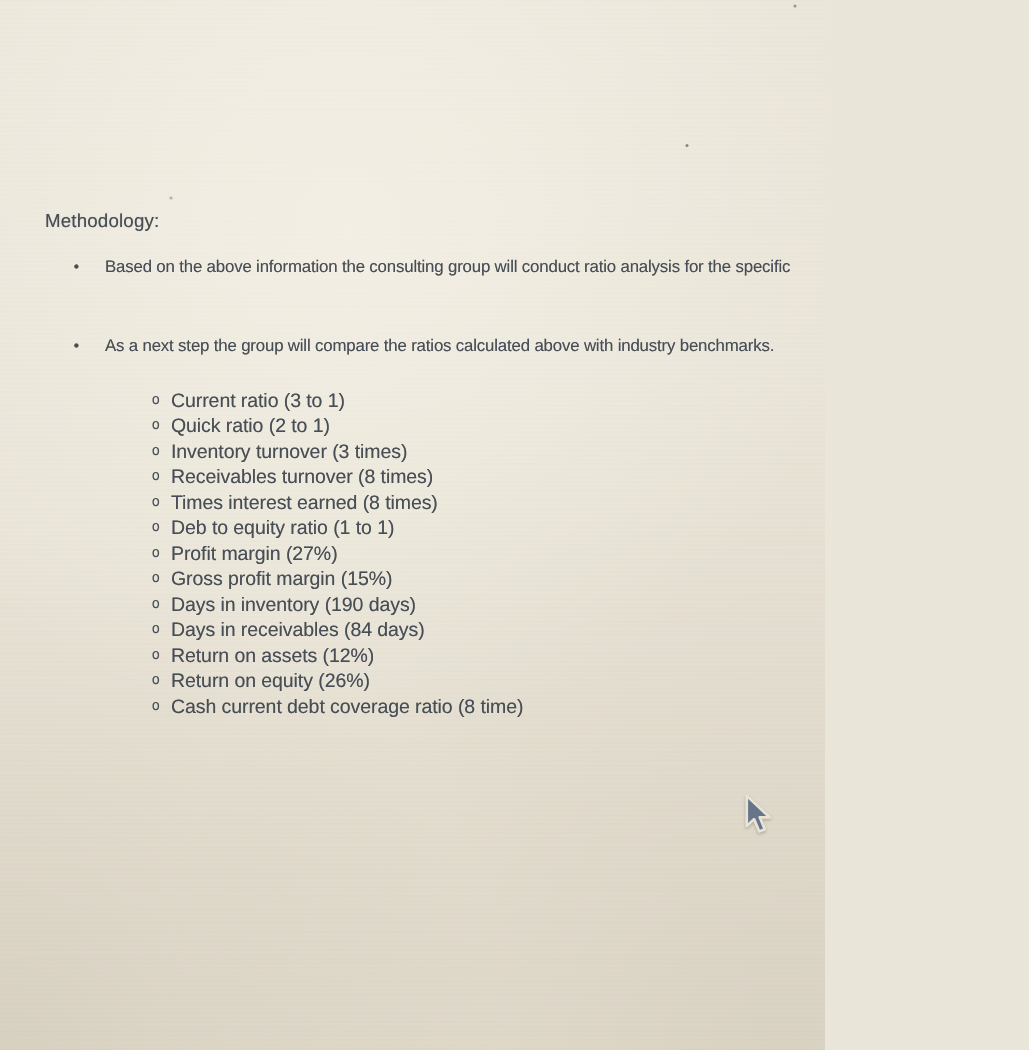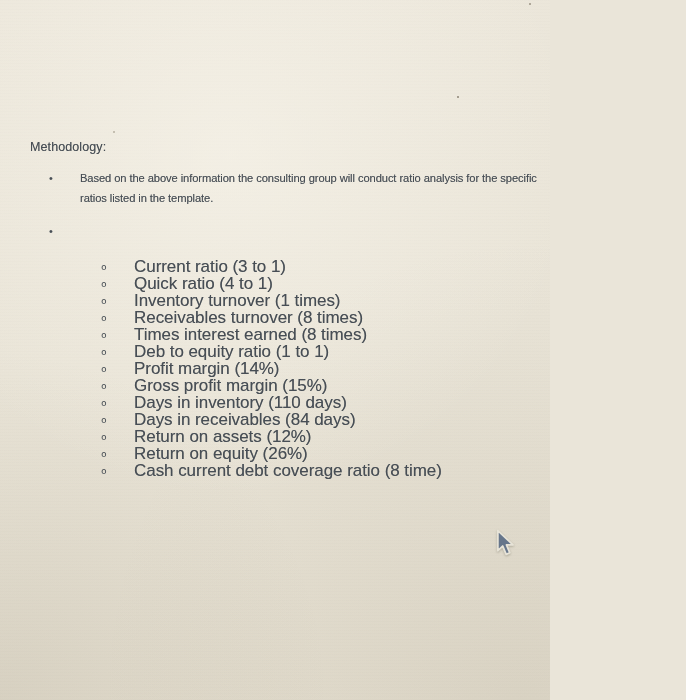--- a/index.html
+++ b/index.html
@@ -58,32 +58,32 @@
     font-size:12.5px;letter-spacing:.1px;
     text-shadow:0 0 .5px rgba(71,78,85,.55);
   }
   .bullet{position:absolute;left:0;}
   .b1{top:29px;}
   .b2{top:82px;}
   .bullet .dot{
     position:absolute;left:19px;top:0;
     font-size:11px;line-height:19.5px;
   }
-  .blines{margin-left:50px;font-size:11.2px;line-height:19.5px;letter-spacing:-.1px;
+  .blines{margin-left:40px;font-size:11.2px;line-height:19.5px;letter-spacing:-.1px;
     text-shadow:0 0 .4px rgba(71,78,85,.5);}
   .sublist{position:absolute;left:0;top:118px;}
   .subitem{position:relative;height:17px;line-height:17px;}
   .subitem .om{
     position:absolute;left:71px;top:0;
     font-family:"DejaVu Sans Mono",monospace;
     font-size:9.5px;line-height:17px;
   }
   .subitem .st{
-    position:absolute;left:104px;top:0;
-    font-size:17px;letter-spacing:-.05px;
+    position:absolute;left:84px;top:0;
+    font-size:13px;letter-spacing:-.05px;
     text-shadow:0 0 .4px rgba(71,78,85,.5);
   }
   .cursor{position:absolute;left:496px;top:529px;filter:drop-shadow(0 1px 1px rgba(90,85,70,.35));}
 </style>
 </head>
 <body>
 
 <div class="scene">
   <div class="paper"></div>
   <div class="paper-edge"></div>
@@ -94,66 +94,66 @@
   <div class="speck s2"></div>
   <div class="speck s3"></div>
 
   <div class="content">
     <div class="heading">Methodology:</div>
 
     <div class="bullet b1">
       <span class="dot">•</span>
       <div class="blines">
         <div>Based on the above information the consulting group will conduct ratio analysis for the specific</div>
-        <div>ratios listed in the template.</div>
       </div>
     </div>
 
     <div class="bullet b2">
       <span class="dot">•</span>
       <div class="blines">
+        <div>As a next step the group will compare the ratios calculated above with industry benchmarks.</div>
       </div>
     </div>
 
     <div class="sublist">
       <div class="subitem">
           <span class="om">o</span>
           <span class="st">Current ratio (3 to 1)</span>
         </div>
       <div class="subitem">
           <span class="om">o</span>
-          <span class="st">Quick ratio (4 to 1)</span>
+          <span class="st">Quick ratio (2 to 1)</span>
         </div>
       <div class="subitem">
           <span class="om">o</span>
-          <span class="st">Inventory turnover (1 times)</span>
+          <span class="st">Inventory turnover (3 times)</span>
         </div>
       <div class="subitem">
           <span class="om">o</span>
           <span class="st">Receivables turnover (8 times)</span>
         </div>
       <div class="subitem">
           <span class="om">o</span>
           <span class="st">Times interest earned (8 times)</span>
         </div>
       <div class="subitem">
           <span class="om">o</span>
           <span class="st">Deb to equity ratio (1 to 1)</span>
         </div>
       <div class="subitem">
           <span class="om">o</span>
-          <span class="st">Profit margin (14%)</span>
+          <span class="st">Profit margin (27%)</span>
         </div>
       <div class="subitem">
           <span class="om">o</span>
           <span class="st">Gross profit margin (15%)</span>
         </div>
       <div class="subitem">
           <span class="om">o</span>
-          <span class="st">Days in inventory (110 days)</span>
+          <span class="st">Days in inventory (190 days)</span>
         </div>
       <div class="subitem">
           <span class="om">o</span>
           <span class="st">Days in receivables (84 days)</span>
         </div>
       <div class="subitem">
           <span class="om">o</span>
           <span class="st">Return on assets (12%)</span>
         </div>
       <div class="subitem">

